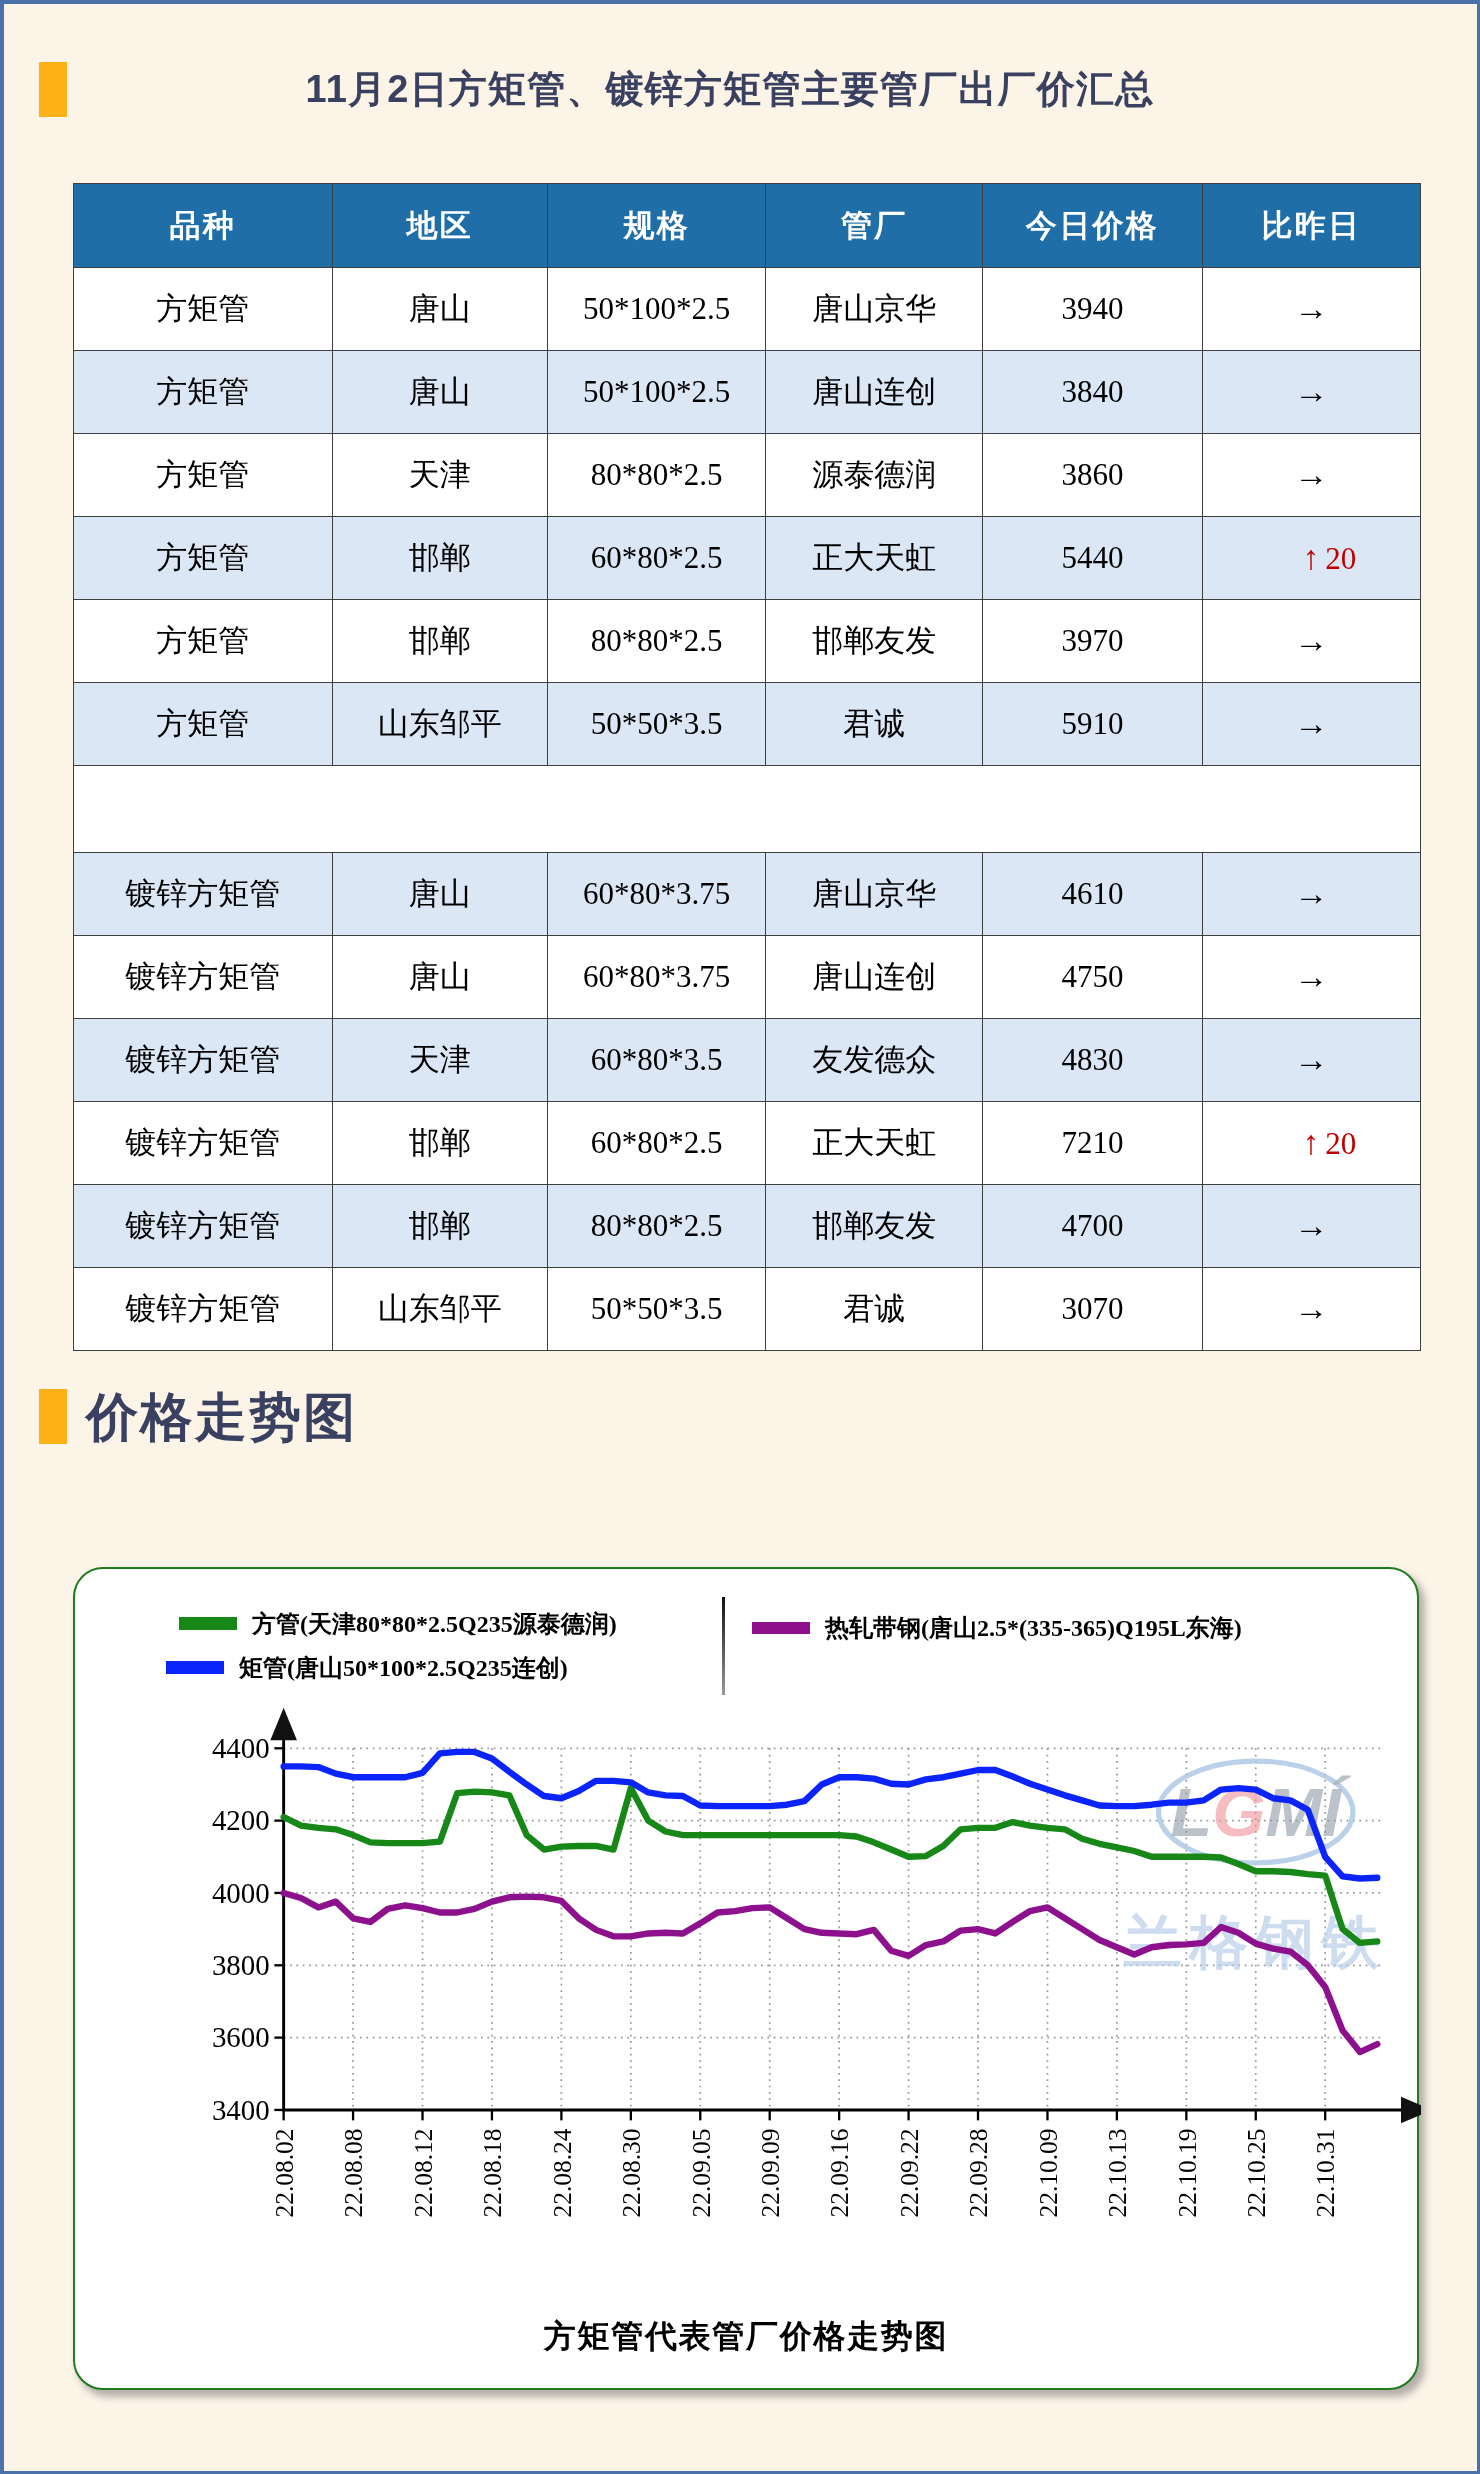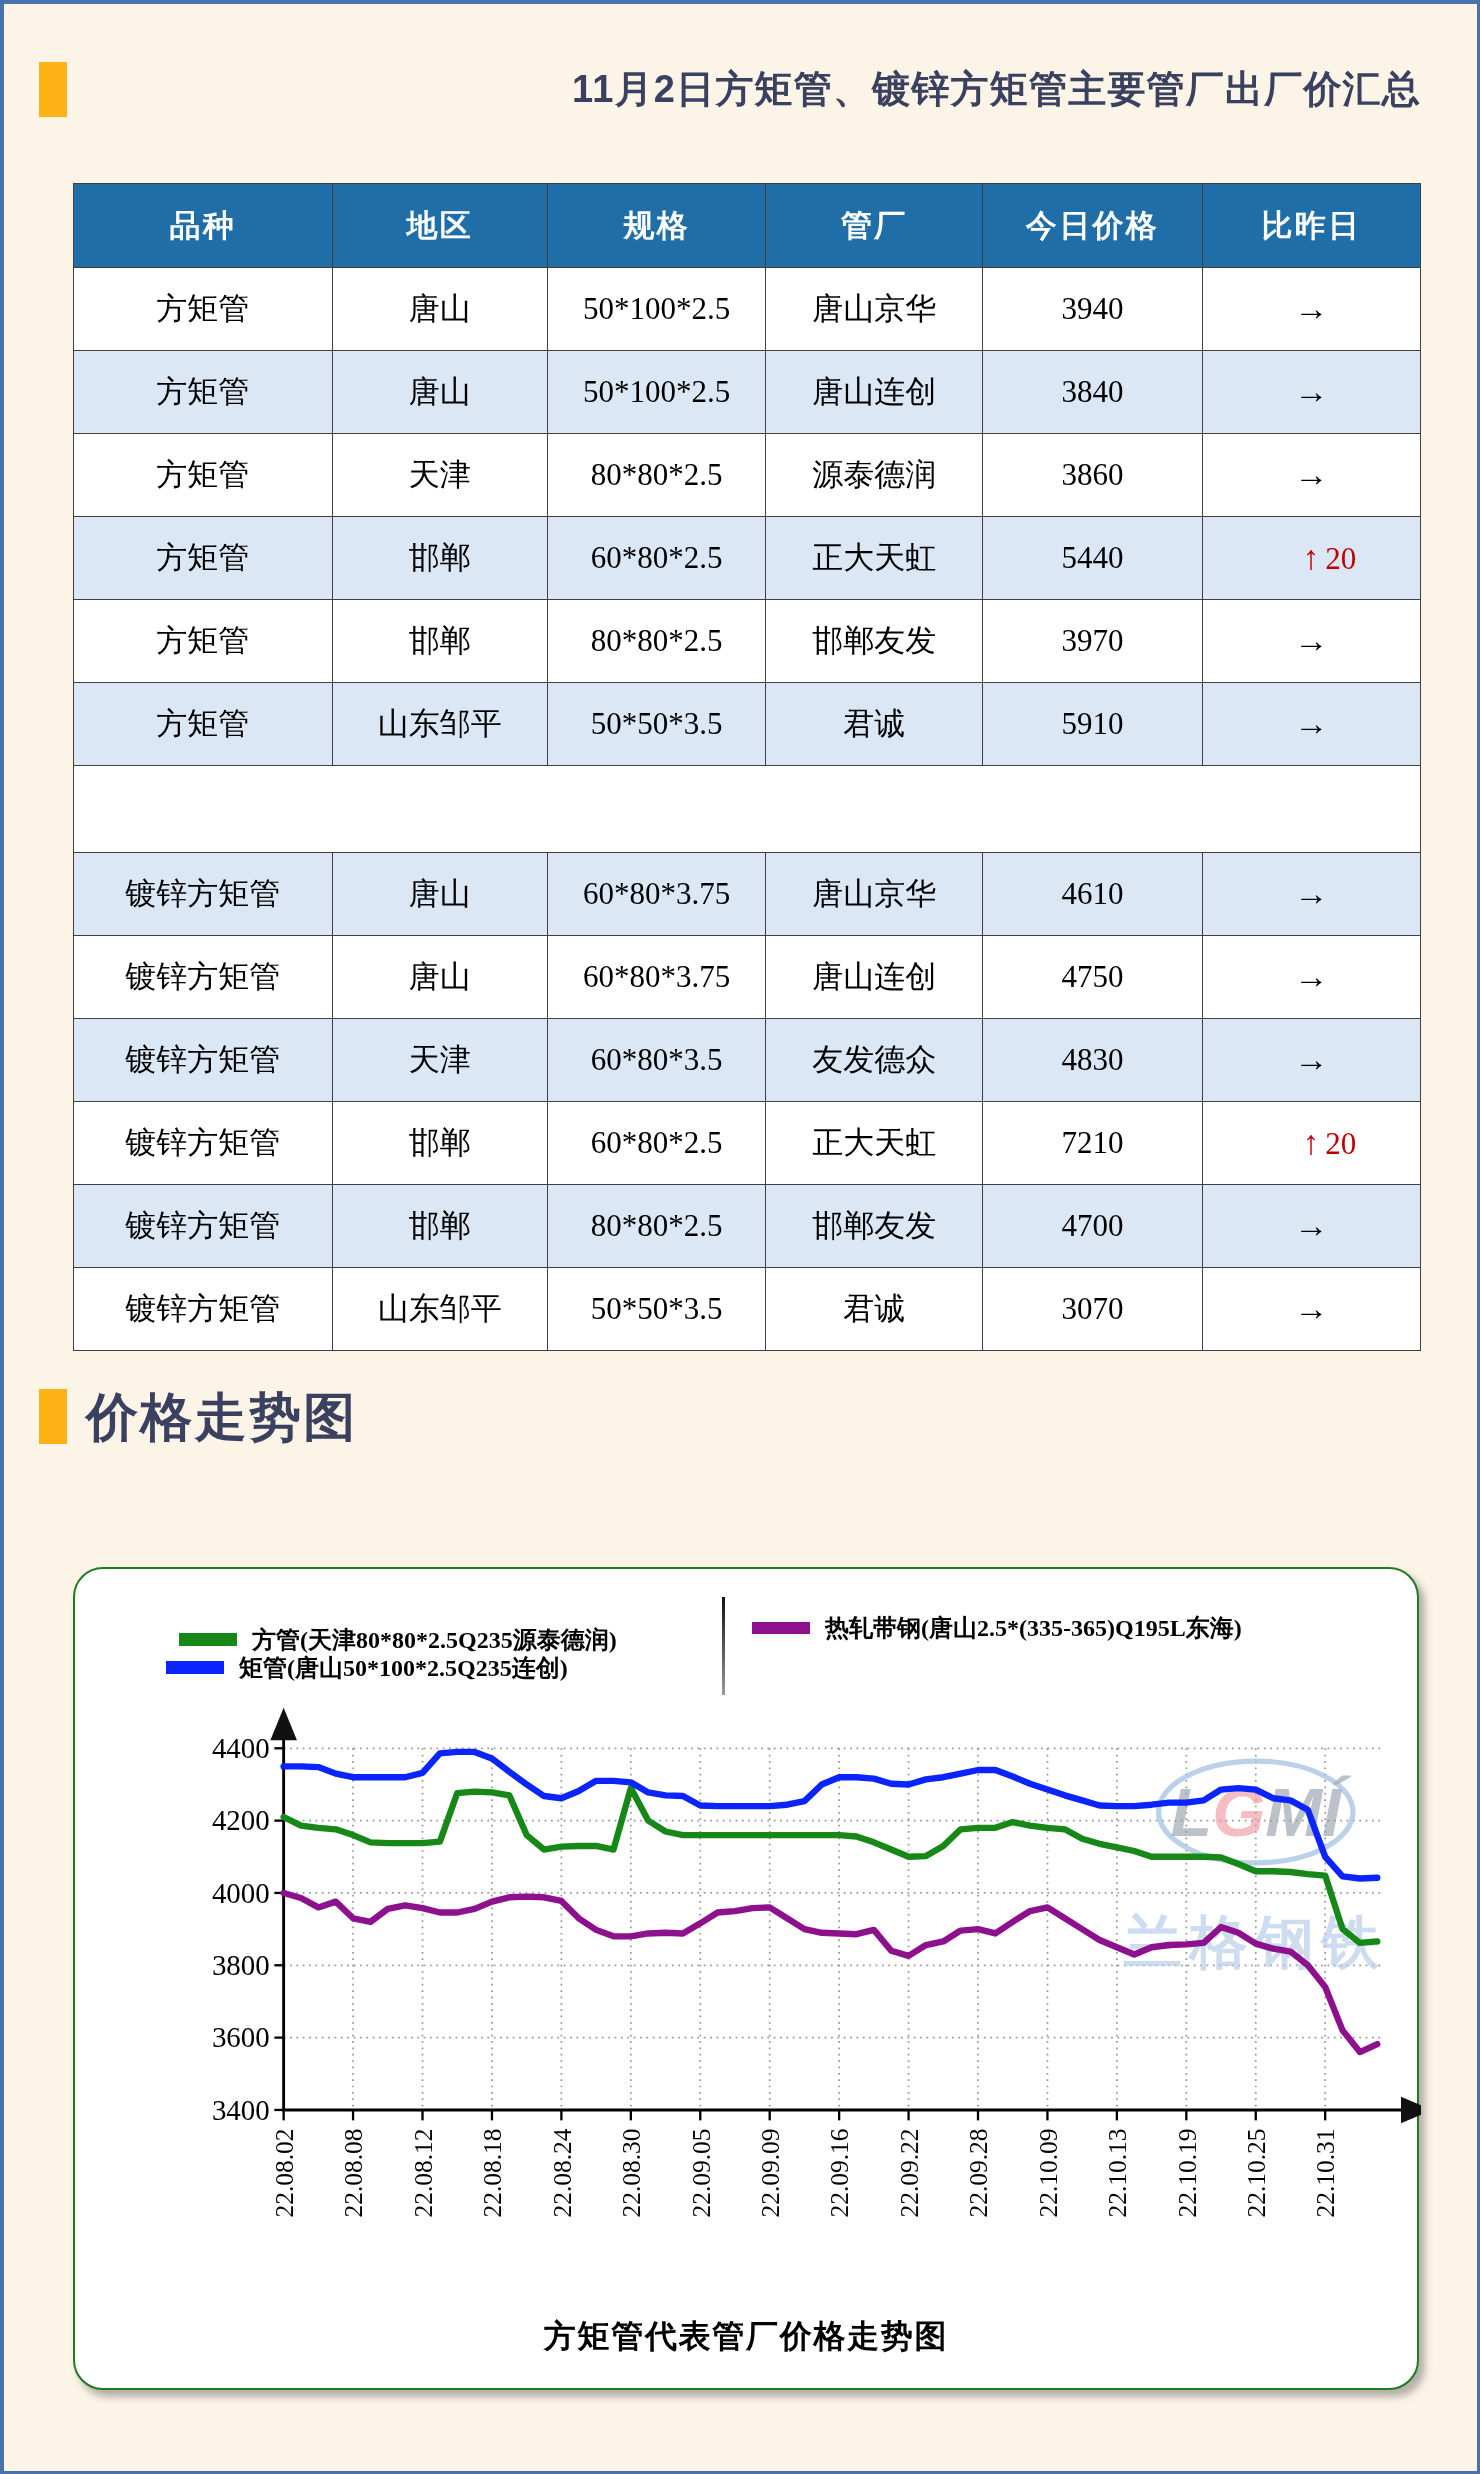--- a/index.html
+++ b/index.html
@@ -5,21 +5,21 @@
   html,body{margin:0;padding:0;}
   body{
     width:1481px;height:2475px;position:relative;box-sizing:border-box;
     background:#fdf4e8;border:4.6px solid #4a71a9;
     font-family:"Liberation Serif", serif;color:#000;overflow:hidden;
   }
   
   .title-block{position:absolute;top:56px;left:35px;width:1382px;height:58px;}
   .accent-square{position:absolute;left:0;top:2.3px;width:28px;height:55px;background:#fcb116;}
   .main-title{
-    margin:0;text-align:right;line-height:58px;font-size:38px;font-weight:700;
+    margin:0;text-align:center;line-height:58px;font-size:38px;font-weight:700;
     color:#3a4160;font-family:"Liberation Sans", sans-serif;letter-spacing:1.2px;
   }
   .trend-heading{position:absolute;top:1384px;left:35px;height:58px;}
   .trend-heading .accent-square{top:1.2px;}
   .trend-title{
     margin:0 0 0 47px;line-height:58px;font-size:52px;font-weight:700;color:#3a4160;
     font-family:"Liberation Sans", sans-serif;letter-spacing:2.3px;
   }
   
   .table-wrap{position:absolute;top:179px;left:69px;width:1348px;}
@@ -192,21 +192,21 @@
   </table>
 </div>
 
 <div class="trend-heading">
   <div class="accent-square"></div>
   <h2 class="trend-title">价格走势图</h2>
 </div>
 
 <div class="chart-card">
   <div class="legend">
-    <div class="legend-item" style="left:104px;top:30px;">
+    <div class="legend-item" style="left:104px;top:14px;">
       <span class="legend-swatch" id="sw0" style="background: rgb(23, 135, 23);"></span>
       <span class="legend-label">方管(天津80*80*2.5Q235源泰德润)</span>
     </div>
     <div class="legend-item" style="left:91px;top:58px;">
       <span class="legend-swatch" id="sw1" style="background: rgb(11, 36, 251);"></span>
       <span class="legend-label">矩管(唐山50*100*2.5Q235连创)</span>
     </div>
     <div class="legend-divider"></div>
     <div class="legend-item" style="left:677px;top:18.5px;">
       <span class="legend-swatch" id="sw2" style="background: rgb(141, 17, 141);"></span>

